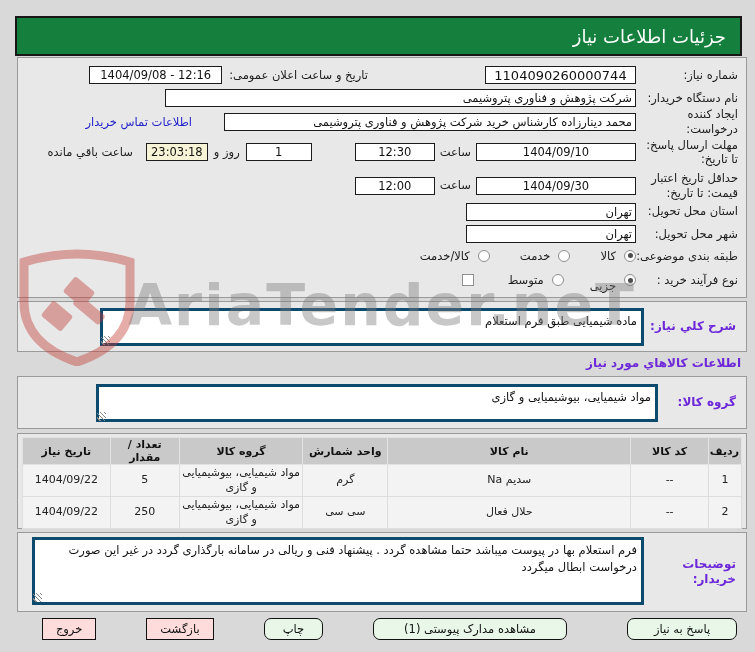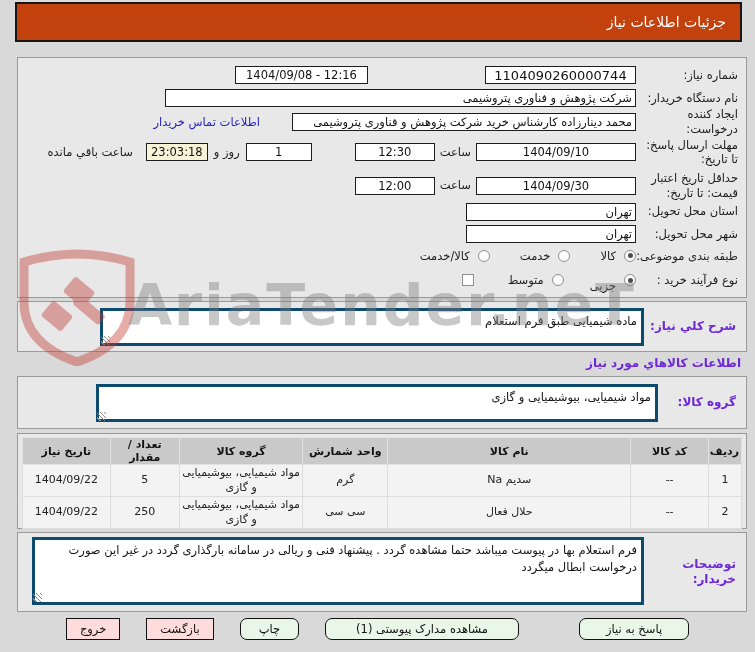--- a/index.html
+++ b/index.html
@@ -1,22 +1,22 @@
 <!DOCTYPE html>
 <html lang="fa" dir="rtl"><head>
 <meta charset="utf-8">
 <style>
   html,body{margin:0;padding:0;}
   body{font-family:"DejaVu Sans","Liberation Sans",sans-serif;background:#d9d9d9;}
   .page{position:relative;width:755px;height:652px;background:#d9d9d9;overflow:hidden;direction:rtl;}
 
   
-  .titlebar{position:absolute;top:2px;right:13px;left:15px;height:36px;background:#c2410c;
+  .titlebar{position:absolute;top:16px;right:13px;left:15px;height:36px;background:#15803d;
     border:2px solid #171717;color:#fff;display:flex;align-items:center;
-    padding:0 14px;font-size:14px;}
+    padding:0 14px;font-size:18px;}
 
   
   .panel{position:absolute;right:8px;left:17px;background:#e8e8e8;border:1px solid #9a9a9a;box-sizing:border-box;}
   .panel1{top:57px;height:241px;padding:5px 8px 4px 6px;display:flex;flex-direction:column;}
   .panel2{top:301px;height:51px;}
   .panel3{top:376px;height:53px;}
   .panel4{top:433px;height:96px;}
   .panel5{top:532px;height:80px;}
 
   .frow{display:flex;align-items:center;}
@@ -50,21 +50,21 @@
   table.goods{border-collapse:collapse;width:calc(100% - 8px);margin:3px 4px;table-layout:fixed;}
   table.goods th{background:#c9c9c9;font-size:11px;font-weight:bold;color:#111;
     border:1px solid #e2e2e2;height:25px;padding:0 2px;}
   table.goods td{background:#f3f3f3;font-size:11px;color:#222;border:1px solid #dddddd;
     text-align:center;height:31px;padding:0 2px;line-height:1.3;}
 
   
   .btnrow{position:absolute;top:618px;right:0;left:0;display:flex;justify-content:center;
     align-items:center;gap:26px;}
   .btn{border:1px solid #111;font-size:11.5px;color:#111;padding:3px 13px;cursor:pointer;
-    font-family:inherit;background:#e9f7e9;white-space:nowrap;}
+    font-family:inherit;background:#e9f7e9;white-space:nowrap;margin-left:24px;}
   .btn.green{background:#e9f7e9;border-radius:7px;}
   .btn.pink{background:#ffdcdc;}
   .btn.wide{padding:3px 30px;}
   .btn.respond{padding:3px 26px;margin-left:34px;}
 
   
   .watermark{position:absolute;top:238px;right:0;left:0;height:130px;pointer-events:none;z-index:5;direction:ltr;}
   .wm-text{position:absolute;left:128px;top:34px;font-size:57px;font-weight:bold;
     color:rgba(125,125,125,0.42);letter-spacing:2px;white-space:nowrap;}
   .wm-logo{position:absolute;left:14px;top:6px;opacity:0.42;}
@@ -75,31 +75,32 @@
 <div class="page">
 
   <div class="titlebar">جزئیات اطلاعات نیاز</div>
 
   <div class="panel panel1">
 
     <div class="frow" style="height:25px;">
       <span class="lbl rlabel">شماره نیاز:</span>
       <div class="box center ltr" style="width:151px;font-size:13px;">1104090260000744</div>
       <span style="flex:0 0 117px;"></span>
+      <span class="lbl" style="margin-left:7px;">تاریخ و ساعت اعلان عمومی:</span>
       <div class="box center ltr" style="width:133px;">1404/09/08 - 12:16</div>
     </div>
 
     <div class="frow" style="height:23px;">
       <span class="lbl rlabel">نام دستگاه خریدار:</span>
       <div class="box" style="width:471px;">شرکت پژوهش و فناوری پتروشیمی</div>
     </div>
 
     <div class="frow" style="height:25px;">
       <span class="lbl rlabel">ایجاد کننده درخواست:</span>
-      <div class="box" style="width:344px;">محمد دینارزاده کارشناس خرید شرکت پژوهش و فناوری پتروشیمی</div>
+      <div class="box" style="width:412px;">محمد دینارزاده کارشناس خرید شرکت پژوهش و فناوری پتروشیمی</div>
       <span style="flex:0 0 32px;"></span>
       <span class="link">اطلاعات تماس خریدار</span>
     </div>
 
     <div class="frow" style="height:38px;">
       <span class="lbl rlabel">مهلت ارسال پاسخ: تا تاریخ:</span>
       <div class="box center ltr" style="width:160px;">1404/09/10</div>
       <span class="lbl" style="margin:0 5px;">ساعت</span>
       <div class="box center ltr" style="width:80px;">12:30</div>
       <span style="flex:0 0 43px;"></span>

